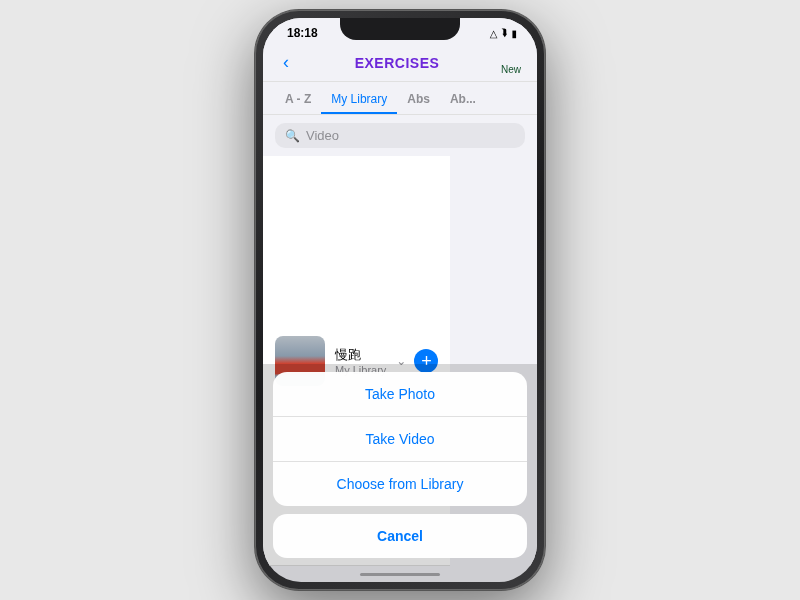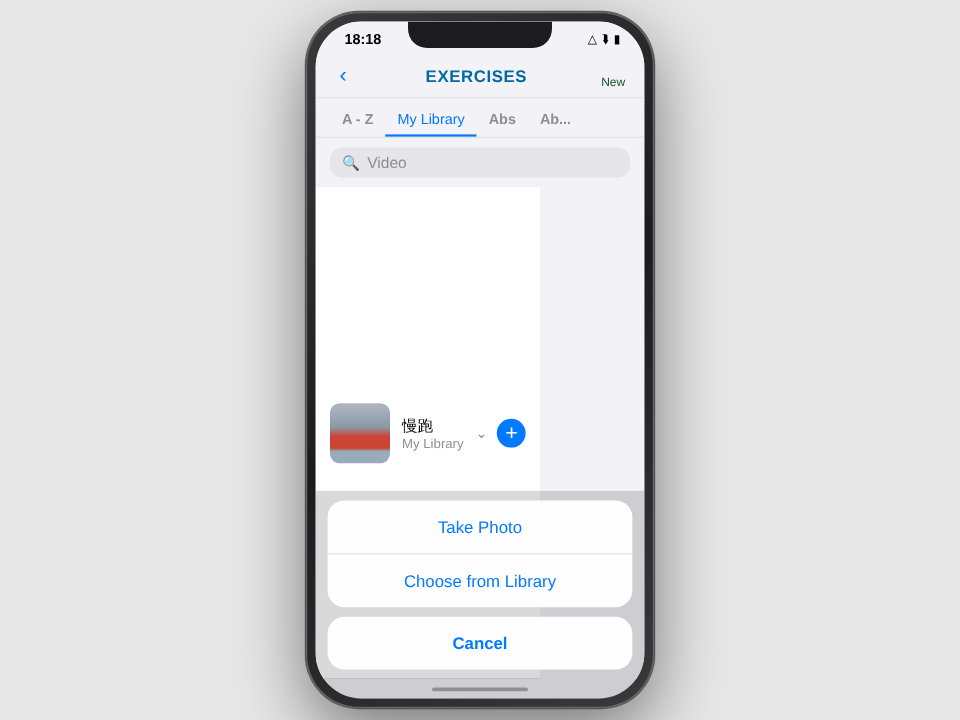--- a/index.html
+++ b/index.html
@@ -89,21 +89,21 @@
       color: #007aff;
       font-size: 18px;
       font-weight: 300;
       cursor: pointer;
       padding: 2px 4px;
     }
 
     .nav-title {
       font-size: 14px;
       font-weight: 700;
-      color: #0369a1;
+      color: #6d28d9;
       letter-spacing: 0.5px;
       text-transform: uppercase;
     }
 
     .nav-new {
       color: #14532d;
       font-size: 10px;
       font-weight: 400;
       cursor: pointer;
       margin-top: 14px;
@@ -349,20 +349,21 @@
           <div class="add-btn">+</div>
         </div>
       </div>
 
       <div class="grey-area"></div>
     </div>
 
     <div class="action-sheet-overlay">
       <div class="action-sheet-group">
         <div class="action-sheet-item">Take Photo</div>
+        <div class="action-sheet-item">Take Video</div>
         <div class="action-sheet-item">Choose from Library</div>
       </div>
       <div class="action-sheet-cancel">
         <div class="action-sheet-cancel-btn">Cancel</div>
       </div>
     </div>
 
     <div class="home-indicator"></div>
 
   </div>

